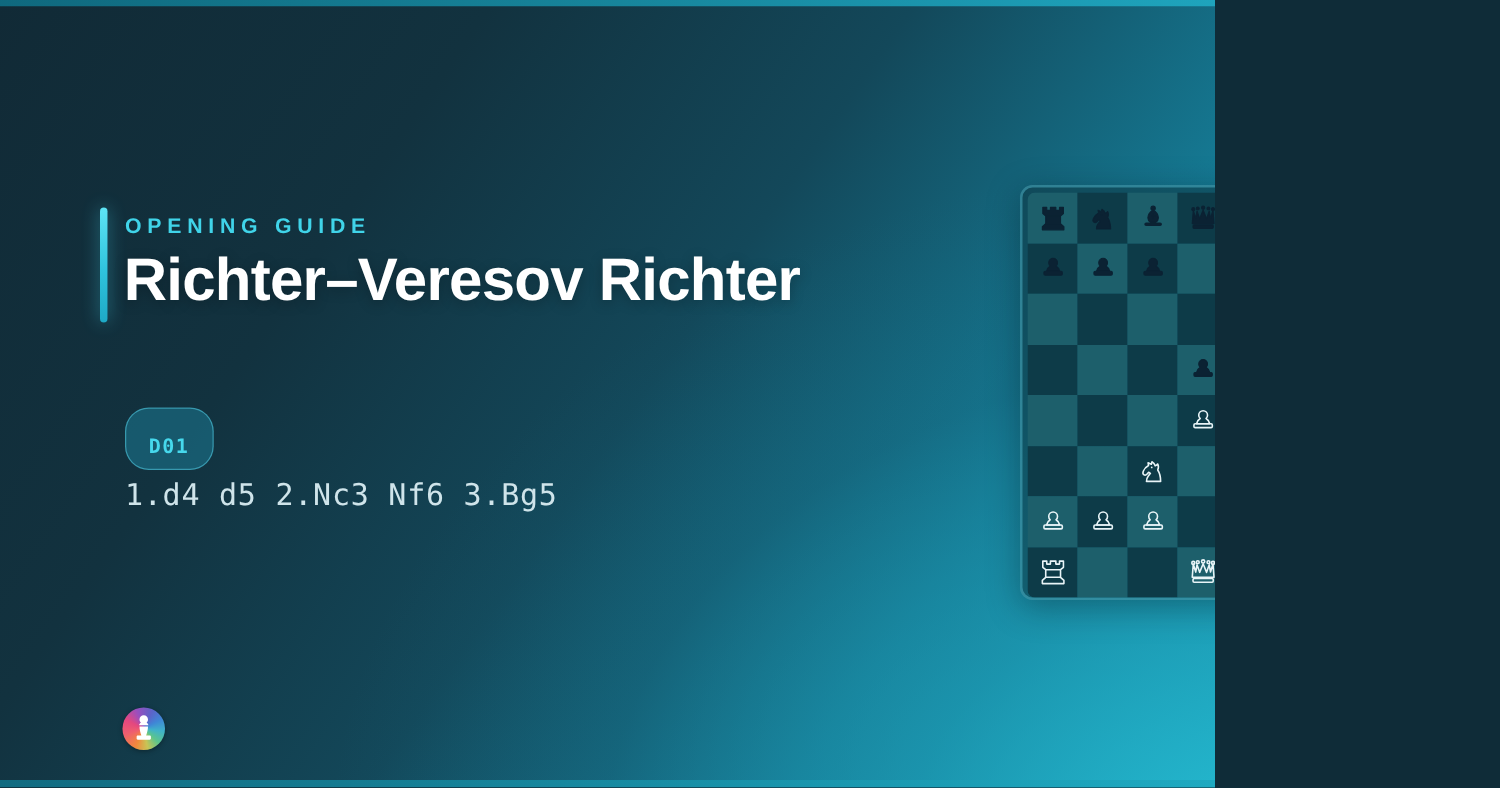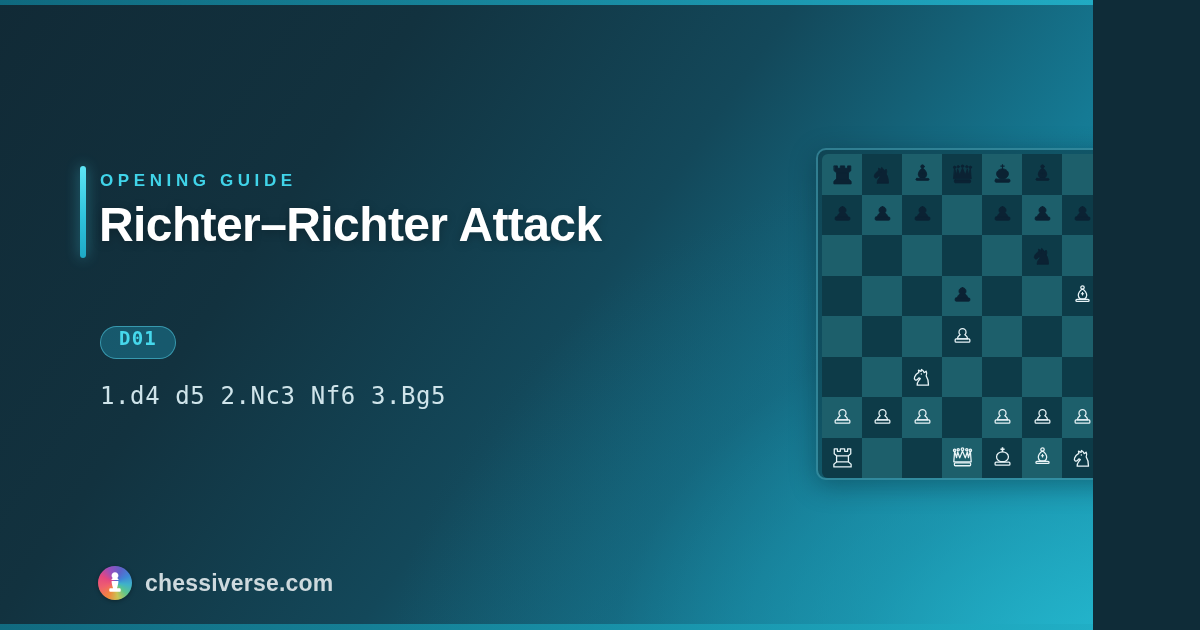--- a/index.html
+++ b/index.html
@@ -3,21 +3,21 @@
 <meta charset="utf-8">
 <style>
   * { margin:0; padding:0; box-sizing:border-box; }
   html,body { width:1200px; height:630px; overflow:hidden; }
   body {
     font-family:"Liberation Sans", sans-serif;
     background:#0f2c38;
     position:relative;
   }
   #card {
-    position:absolute; inset:0; width:1093px; height:630px;
+    position:absolute; inset:0; width:972px; height:630px;
     background:
       radial-gradient(ellipse 1100px 820px at 104% 108%, rgba(38,190,212,0.92) 0%, rgba(30,160,184,0.55) 26%, rgba(23,110,134,0.22) 48%, rgba(18,60,80,0.0) 68%),
       linear-gradient(125deg, #112a36 0%, #12323f 28%, #13485a 52%, #157a94 76%, #1b9fba 100%);
     overflow:hidden;
     text-align:right;
   }
   #topstrip {
     position:absolute; top:0; left:0; width:1200px; height:5px;
     background:linear-gradient(90deg,#0f6c82 0%, #17889f 40%, #1d9fb8 70%, #23b4cc 100%);
     opacity:.95;
@@ -42,25 +42,25 @@
     color:#40d4e9; white-space:nowrap;
   }
   #title {
     position:absolute; left:19px; top:47px;
     font-size:48px; font-weight:bold; letter-spacing:-0.6px;
     color:#ffffff; white-space:nowrap;
     text-shadow:0 2px 10px rgba(0,0,0,.25);
   }
   #badge {
     position:absolute; left:20px; top:176px;
-    display:inline-block; padding:0 18px 9px 18px;
+    display:inline-block; padding:20px 18px 9px 18px;
     border-radius:19px;
     background:rgba(28,122,147,0.55);
     border:1px solid rgba(84,205,229,0.55);
-    color:#46d8ec; font-size:19px; font-weight:bold; letter-spacing:1.2px;
+    color:#46d8ec; font-size:16px; font-weight:bold; letter-spacing:1.2px;
     font-family:"DejaVu Sans Mono", monospace;
   }
   #moves {
     position:absolute; left:20px; top:232px;
     font-family:"DejaVu Sans Mono", monospace;
     font-size:24px; letter-spacing:.6px;
     color:#cfe4ea; white-space:nowrap;
   }
 
   
@@ -104,33 +104,32 @@
 <body>
 
 <div id="card">
 
   <div id="topstrip"></div>
   <div id="botstrip"></div>
 
   <div id="left">
     <div id="accentbar"></div>
     <div id="eyebrow">OPENING GUIDE</div>
-    <div id="title">Richter–Richter Attack</div>
+    <div id="title">Richter–Veresov Richter</div>
     <div id="badge">D01</div>
     <div id="moves">1.d4 d5 2.Nc3 Nf6 3.Bg5</div>
   </div>
 
   <div id="brand">
     <div id="brandmark">
       <svg width="34" height="34" viewBox="0 0 34 34" aria-hidden="true">
         <path d="M17 6.2c-1.9 0-3.4 1.5-3.4 3.3 0 1 .45 1.9 1.15 2.5-.75.5-1.3 1.2-1.45 2.1h7.4c-.15-.9-.7-1.6-1.45-2.1.7-.6 1.15-1.5 1.15-2.5 0-1.8-1.5-3.3-3.4-3.3z" fill="#ffffff"></path>
         <path d="M13.6 15.1h6.8c0 2.6-.8 5.3-1.5 7.2h2.9c.5 0 .9.4.9.95v1.6c0 .55-.4.95-.9.95H12.2c-.5 0-.9-.4-.9-.95v-1.6c0-.55.4-.95.9-.95h2.9c-.7-1.9-1.5-4.6-1.5-7.2z" fill="#ffffff"></path>
       </svg>
     </div>
-    <div id="brandtext">chessiverse.com</div>
   </div>
 
   <div id="boardframe">
     <div id="board">
         <div class="sq l">
           <svg width="33" height="33" viewBox="0 0 44 42" aria-hidden="true">
             <path d="M11 9.5h4.2v3.2h3.9V9.5h5.8v3.2h3.9V9.5H33v6.6l-3.1 2.6v8.1l3.6 3.3v3.4H10.5v-3.4l3.6-3.3v-8.1L11 16.1z" fill="#0b2233" stroke="#0b2233" stroke-width="1.2" stroke-linejoin="round" stroke-linecap="round"></path>
             <path d="M14.1 18.7h15.8M13.6 26.8h16.8" stroke="#0b2233" stroke-width="1.2" fill="none"></path>
           </svg>
         </div>

